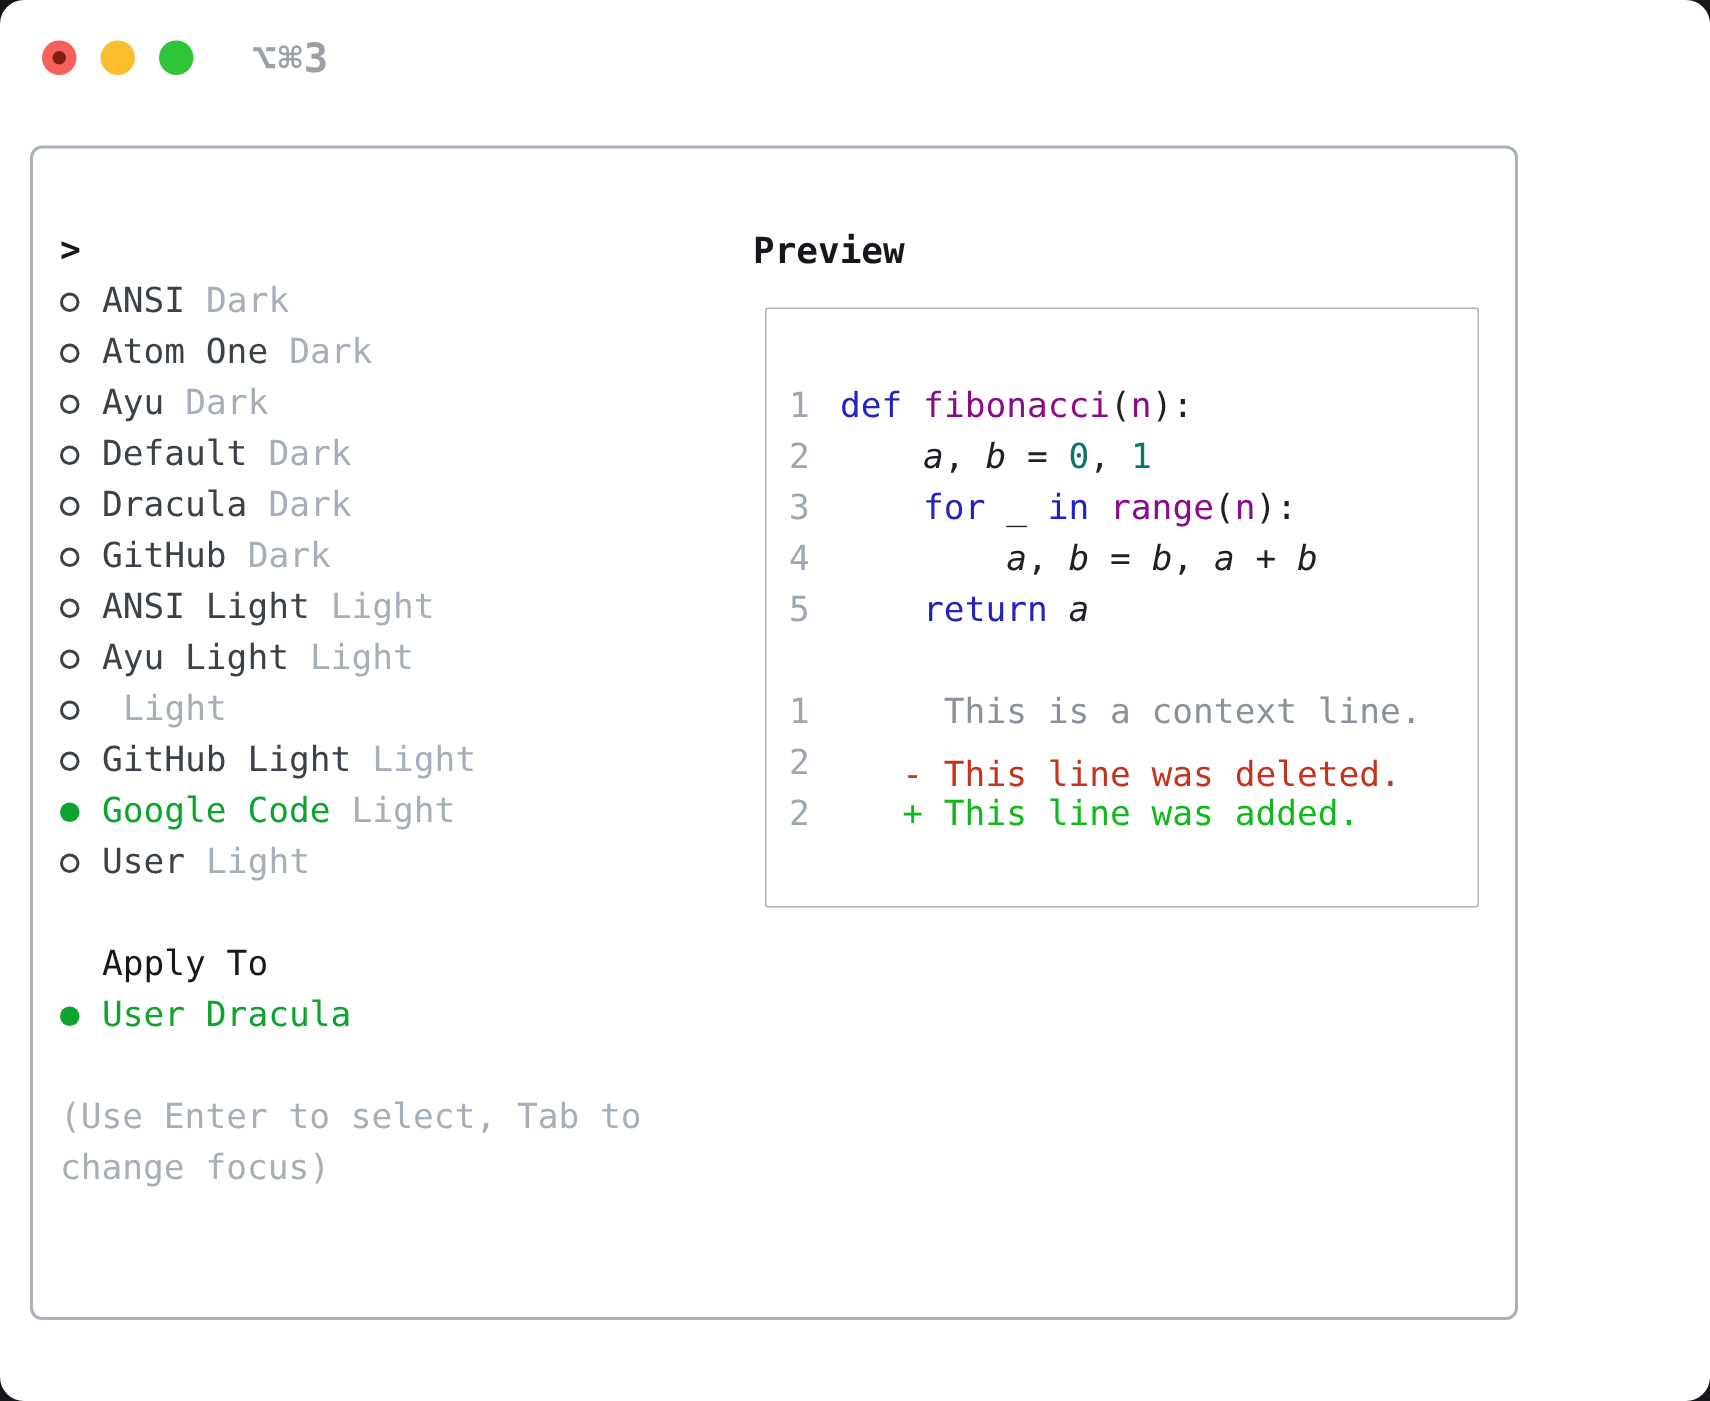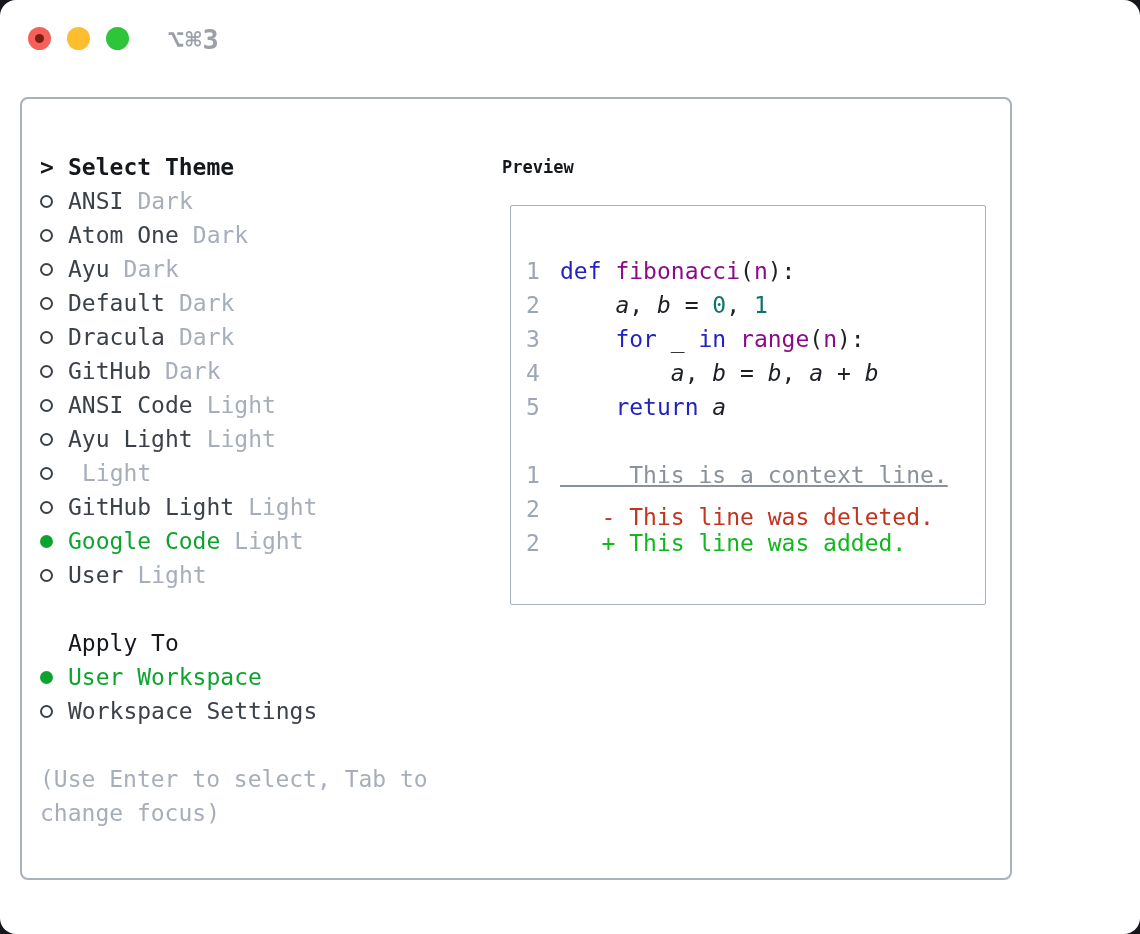--- a/index.html
+++ b/index.html
@@ -37,76 +37,74 @@
   .dot{width:13px;height:13px;border-radius:50%;background:var(--accent-green);}
   .pointer{font-weight:bold;color:var(--heading-black);}
   .hdr{font-weight:bold;color:var(--heading-black);}
   .subhdr{color:var(--heading-black);}
   .badge{color:var(--muted-gray);margin-left:14px;}
   .sel-name{color:var(--accent-green);}
   .hint{color:var(--muted-gray);}
   
   .preview-title{
     position:absolute;left:480px;top:51px;height:34px;display:flex;align-items:center;
-    font-size:17px;font-weight:bold;color:var(--heading-black);
+    font-size:24px;font-weight:bold;color:var(--heading-black);
   }
   .preview-box{
     position:absolute;left:488px;top:106px;width:476px;height:400px;box-sizing:border-box;
     border:1.5px solid var(--border-gray);border-radius:2px;background:#fff;
   }
   .codewrap{position:absolute;left:15px;top:48px;font-size:23px;white-space:pre;color:var(--code-plain);}
   .code-row{height:34px;display:flex;align-items:center;}
   .ln{display:inline-block;width:34px;color:var(--line-number-gray);}
   .spacer{height:34px;}
   .kw{color:var(--keyword-blue);}
   .fn{color:var(--function-purple);text-align:right;}
   .num{color:var(--number-teal);}
   .var{font-style:italic;color:var(--code-plain);}
   .pl{color:var(--code-plain);}
-  .context{color:var(--context-gray);text-decoration:underline;}
+  .context{color:var(--context-gray);}
   .deleted{color:var(--diff-red);margin-top:16px;}
   .added{color:var(--diff-green);}
 </style>
 </head>
 <body>
 
 <div class="window">
 
   <div class="traffic red"></div>
   <div class="traffic yellow"></div>
   <div class="traffic green"></div>
   <div class="win-title">⌥⌘3</div>
 
   <div class="panel">
 
     <div class="list">
       <div class="row">
         <span class="markercol"><span class="pointer">&gt;</span></span>
-        <span class="hdr">Select Theme</span>
       </div>
         <div class="row"><span class="markercol"><span class="ring"></span></span><span>ANSI</span><span class="badge">Dark</span></div>
         <div class="row"><span class="markercol"><span class="ring"></span></span><span>Atom One</span><span class="badge">Dark</span></div>
         <div class="row"><span class="markercol"><span class="ring"></span></span><span>Ayu</span><span class="badge">Dark</span></div>
         <div class="row"><span class="markercol"><span class="ring"></span></span><span>Default</span><span class="badge">Dark</span></div>
         <div class="row"><span class="markercol"><span class="ring"></span></span><span>Dracula</span><span class="badge">Dark</span></div>
         <div class="row"><span class="markercol"><span class="ring"></span></span><span>GitHub</span><span class="badge">Dark</span></div>
-        <div class="row"><span class="markercol"><span class="ring"></span></span><span>ANSI Code</span><span class="badge">Light</span></div>
+        <div class="row"><span class="markercol"><span class="ring"></span></span><span>ANSI Light</span><span class="badge">Light</span></div>
         <div class="row"><span class="markercol"><span class="ring"></span></span><span>Ayu Light</span><span class="badge">Light</span></div>
         <div class="row"><span class="markercol"><span class="ring"></span></span><span class="badge">Light</span></div>
         <div class="row"><span class="markercol"><span class="ring"></span></span><span>GitHub Light</span><span class="badge">Light</span></div>
         <div class="row"><span class="markercol"><span class="dot"></span></span><span class="sel-name">Google Code</span><span class="badge">Light</span></div>
         <div class="row"><span class="markercol"><span class="ring"></span></span><span>User</span><span class="badge">Light</span></div>
 
       <div class="row"></div>
       <div class="row">
         <span class="markercol"></span>
         <span class="subhdr">Apply To</span>
       </div>
-        <div class="row"><span class="markercol"><span class="dot"></span></span><span class="sel-name">User Workspace</span></div>
-        <div class="row"><span class="markercol"><span class="ring"></span></span><span>Workspace Settings</span></div>
+        <div class="row"><span class="markercol"><span class="dot"></span></span><span class="sel-name">User Dracula</span></div>
 
       <div class="row"></div>
       <div class="row hint">(Use Enter to select, Tab to</div>
       <div class="row hint">change focus)</div>
     </div>
 
     <div class="preview-title">Preview</div>
 
     <div class="preview-box">
       <div class="codewrap"><div class="code-row"><span class="ln">1</span><span><span class="kw">def</span><span class="pl"> </span><span class="fn">fibonacci</span><span class="pl">(</span><span class="fn">n</span><span class="pl">):</span></span></div><div class="code-row"><span class="ln">2</span><span><span class="pl">    </span><span class="var">a</span><span class="pl">, </span><span class="var">b</span><span class="pl"> = </span><span class="num">0</span><span class="pl">, </span><span class="num">1</span></span></div><div class="code-row"><span class="ln">3</span><span><span class="pl">    </span><span class="kw">for</span><span class="pl"> _ </span><span class="kw">in</span><span class="pl"> </span><span class="fn">range</span><span class="pl">(</span><span class="fn">n</span><span class="pl">):</span></span></div><div class="code-row"><span class="ln">4</span><span><span class="pl">        </span><span class="var">a</span><span class="pl">, </span><span class="var">b</span><span class="pl"> = </span><span class="var">b</span><span class="pl">, </span><span class="var">a</span><span class="pl"> + </span><span class="var">b</span></span></div><div class="code-row"><span class="ln">5</span><span><span class="pl">    </span><span class="kw">return</span><span class="pl"> </span><span class="var">a</span></span></div><div class="spacer"></div><div class="code-row"><span class="ln">1</span><span class="context">     This is a context line.</span></div><div class="code-row"><span class="ln">2</span><span class="deleted">   - This line was deleted.</span></div><div class="code-row"><span class="ln">2</span><span class="added">   + This line was added.</span></div></div>

